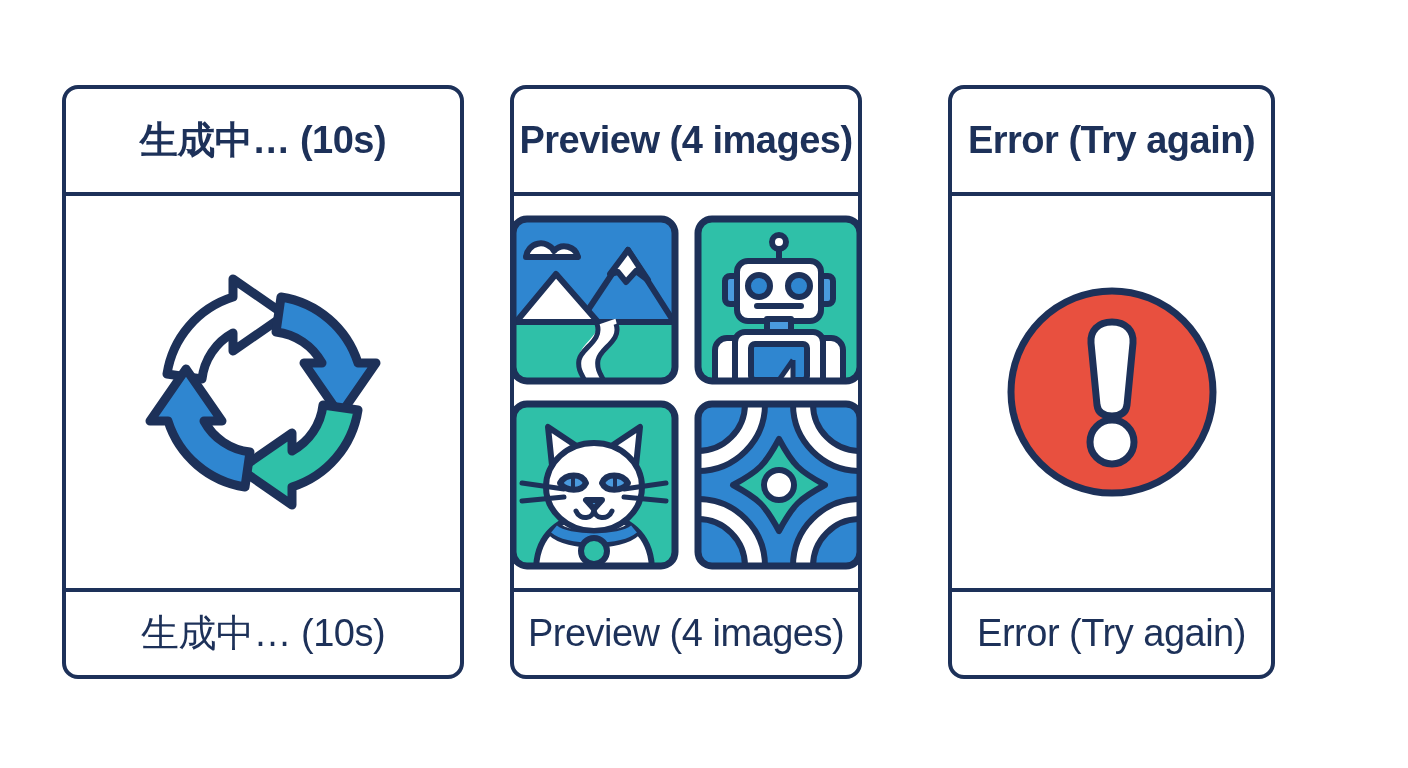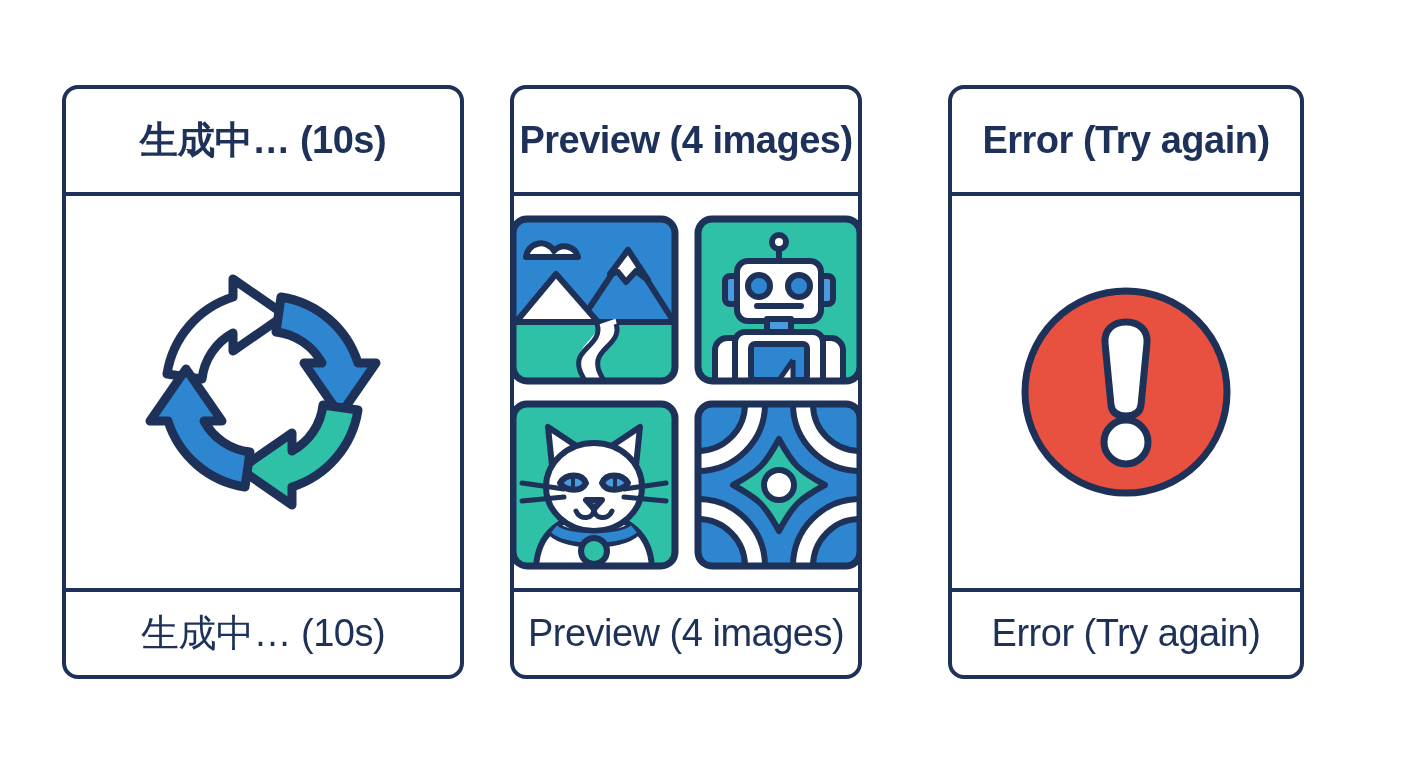--- a/index.html
+++ b/index.html
@@ -30,21 +30,21 @@
     border-radius: 16px;
     background: #ffffff;
     box-sizing: border-box;
     display: flex;
     flex-direction: column;
     overflow: hidden;
     justify-content: space-between;
   }
   #card-loading  { left: 62px;  width: 402px; }
   #card-preview  { left: 510px; width: 352px; }
-  #card-error    { left: 948px; width: 356px; }
+  #card-error    { left: 948px; width: 327px; }
 
   .card-header {
     height: 107px;
     flex: 0 0 107px;
     border-bottom: 4px solid #1d3159;
     display: flex;
     align-items: center;
     justify-content: center;
     color: #1d3159;
     font-weight: bold;

